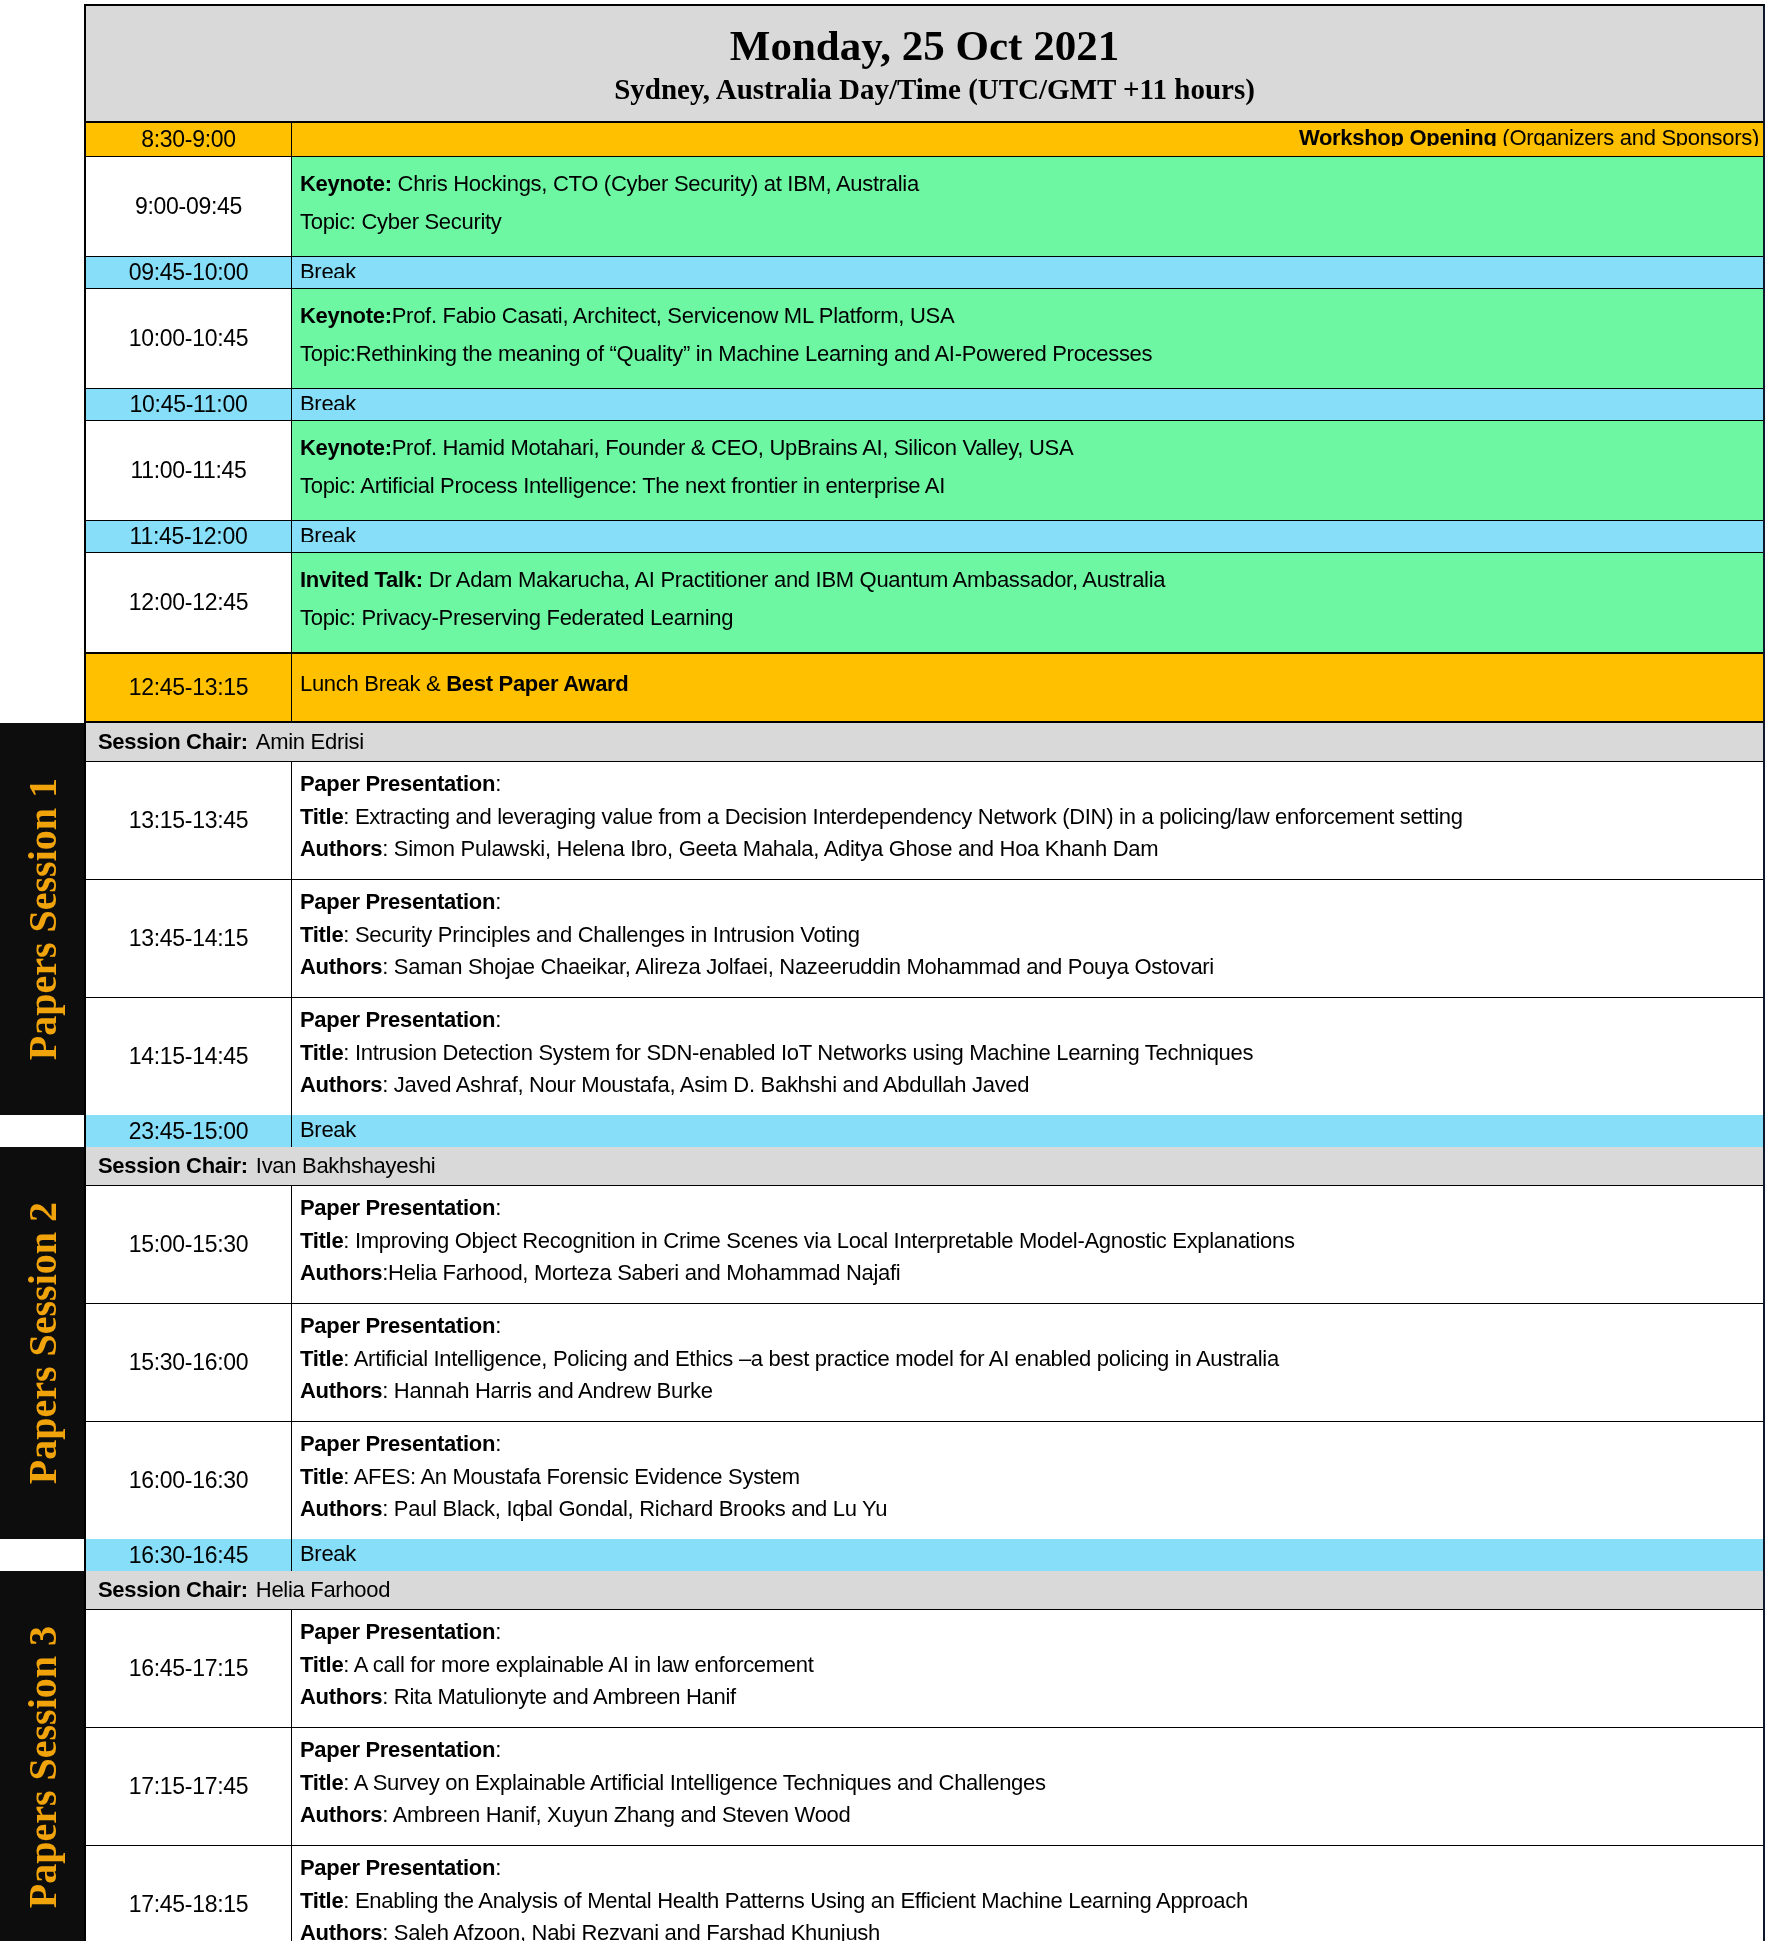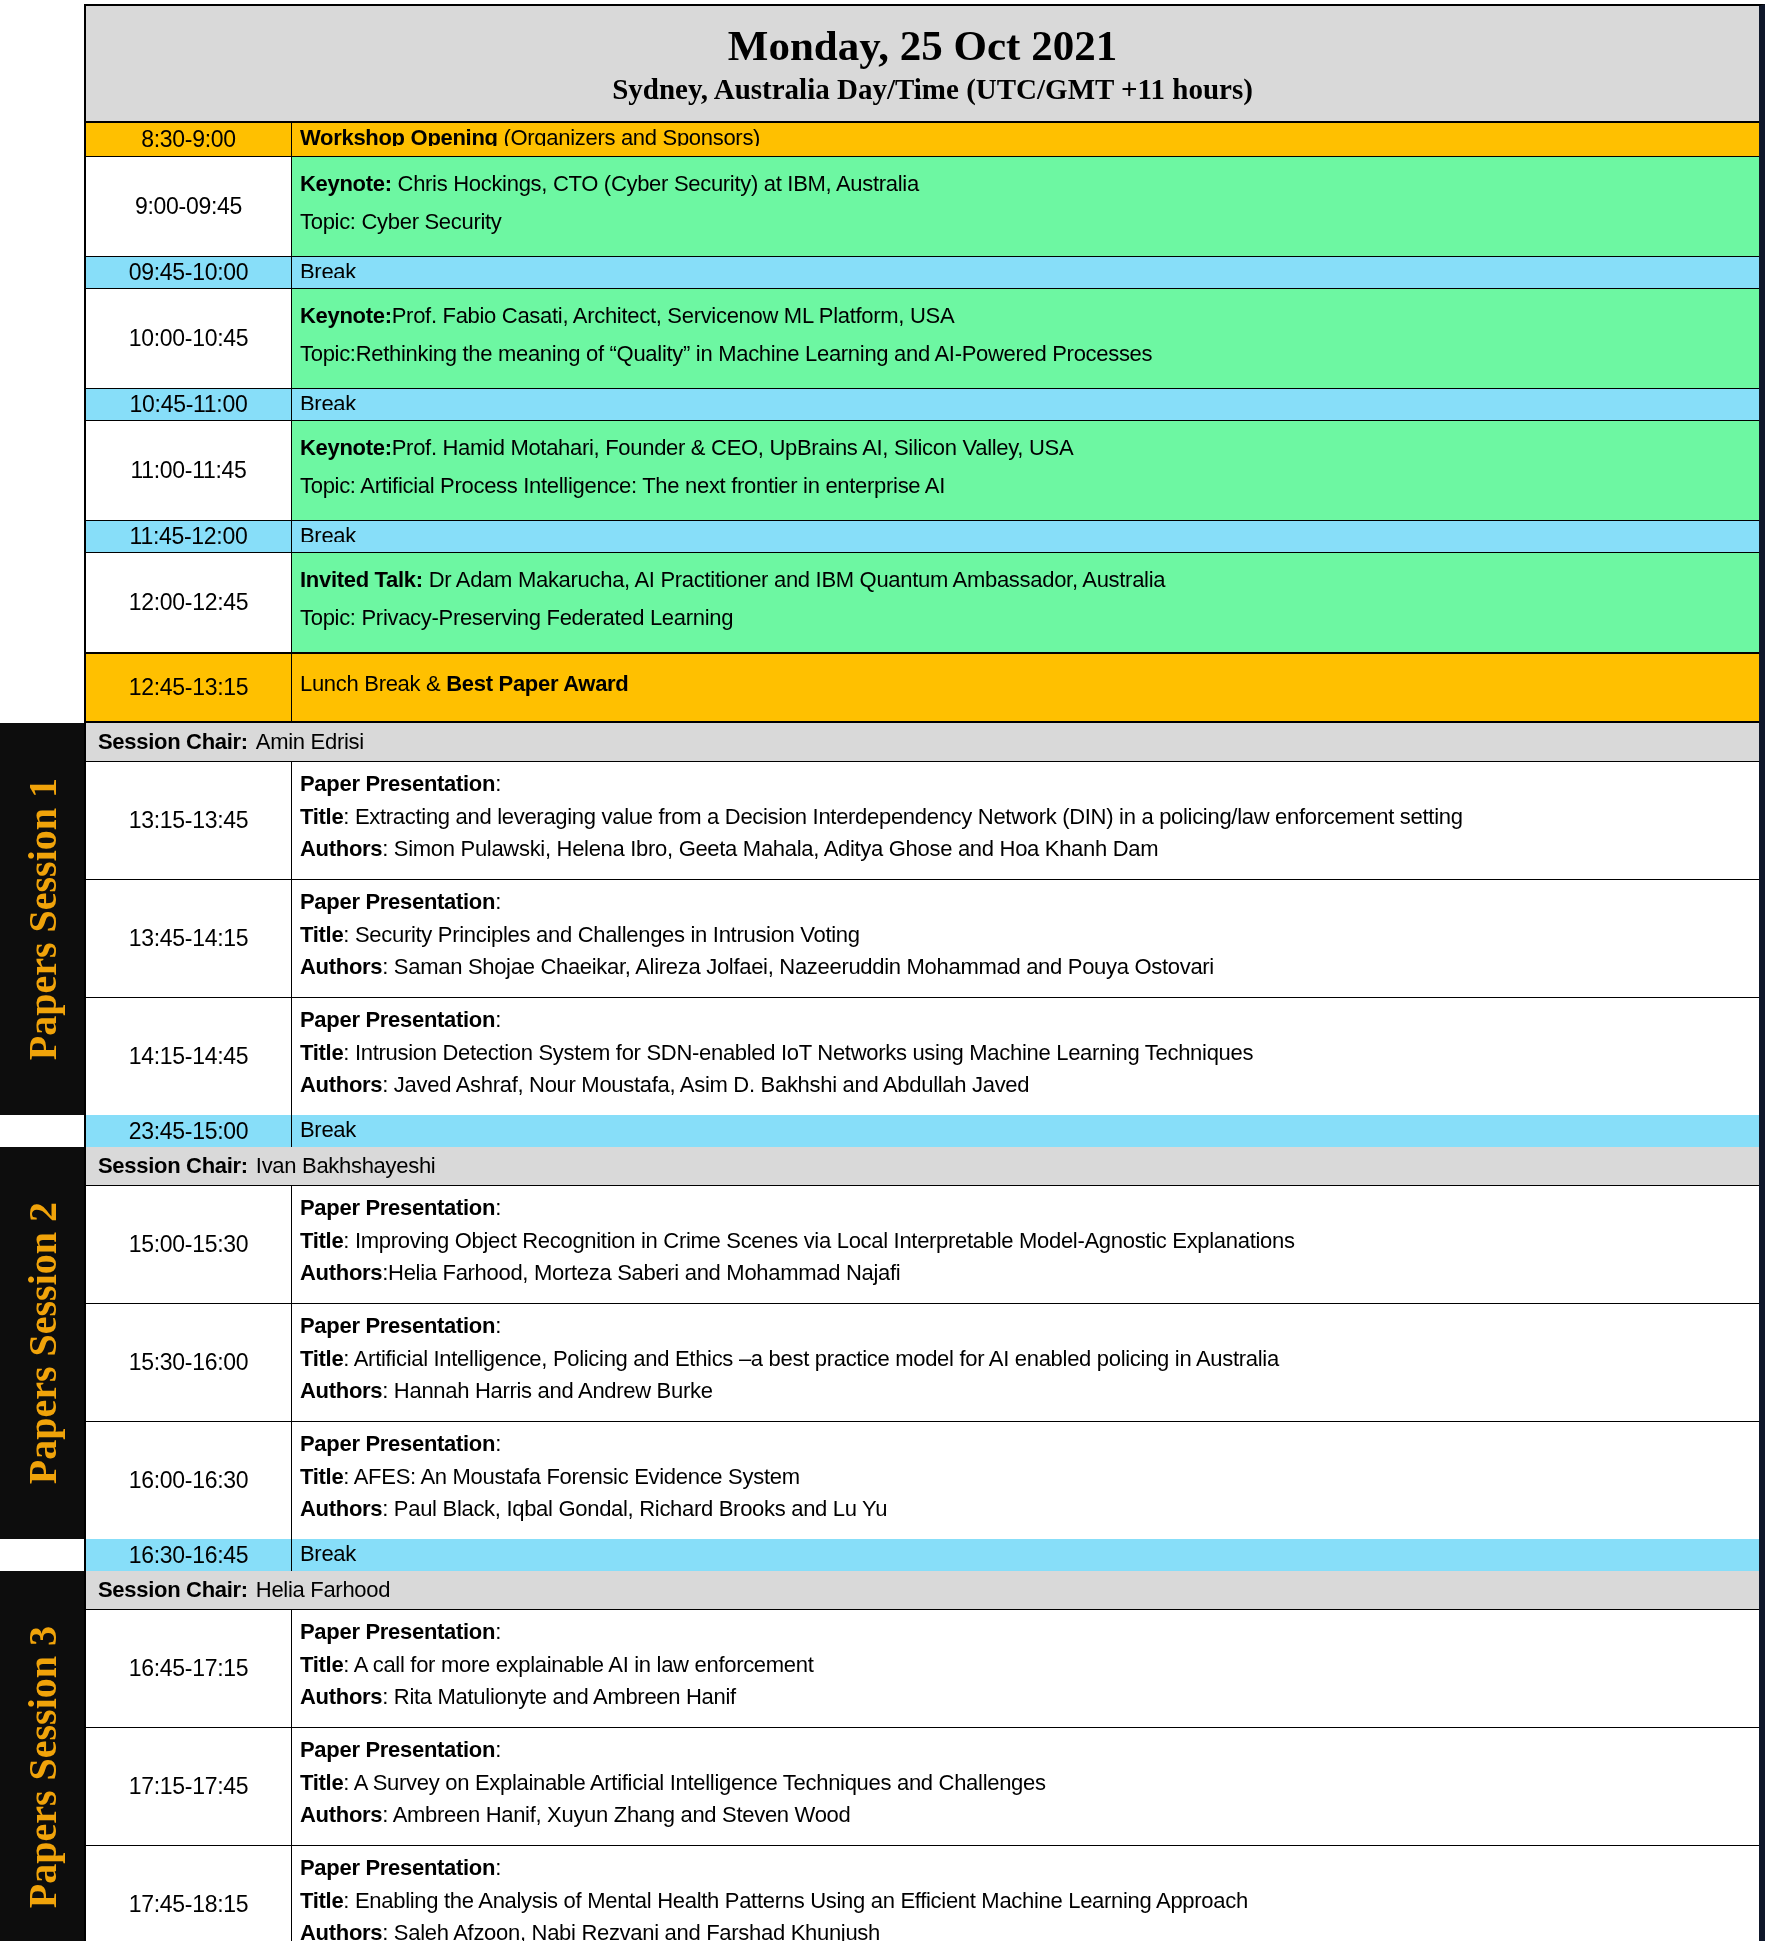--- a/index.html
+++ b/index.html
@@ -11,21 +11,21 @@
   }
   .band{display:flex;width:100%;}
   .side-col{width:84px;flex:none;background:#fff;display:flex;}
   .band-session .side-col{background:var(--sidebar_bg,#0d0d0d);}
   .side-label{
     margin:auto;writing-mode:vertical-rl;transform:rotate(180deg);
     font-family:"Liberation Serif","DejaVu Serif",serif;font-weight:700;
     font-size:40px;color:var(--sidebar_text,#F0A30A);letter-spacing:0;
     white-space:nowrap;
   }
-  .main-col{flex:1;border-left:2px solid #000;border-right:6px solid #0f172a;min-width:0;}
+  .main-col{flex:1;border-left:2px solid #000;border-right:2px solid #0f172a;min-width:0;}
   .band-first .main-col{border-top:2px solid #000;}
   .band-last .main-col{border-bottom:2px solid #000;}
   .header{
     height:116px;background:var(--gray,#D9D9D9);
     display:flex;flex-direction:column;justify-content:center;align-items:center;
     gap:8px;border-bottom:1px solid #000;text-align:center;letter-spacing:0;
   }
   .header .title{font-family:"Liberation Serif","DejaVu Serif",serif;font-weight:700;font-size:43px;line-height:1;}
   .header .subtitle{font-family:"Liberation Serif","DejaVu Serif",serif;font-weight:700;font-size:29px;line-height:1;margin-left:20px;}
   .row{display:flex;border-top:1px solid #000;background:#fff;}
@@ -33,21 +33,21 @@
   .cell-time{
     width:206px;flex:none;display:flex;align-items:center;justify-content:center;
     font-size:23px;border-right:1px solid #000;white-space:nowrap;
   }
   .cell-content{
     flex:1;display:flex;flex-direction:column;justify-content:space-evenly;
     padding:2px 4px 10px 8px;font-size:22px;min-width:0;
   }
   .line{white-space:nowrap;overflow:hidden;line-height:1.15;}
   .b{font-weight:700;}
-  .row-orange{height:34px;}
+  .row-orange{height:34px;text-align:right;}
   .row-orange .cell-time,.row-orange .cell-content{background:var(--orange,#FFC000);}
   .row-keynote{height:100px;justify-content:center;}
   .row-keynote .cell-time{background:#fff;}
   .row-keynote .cell-content{background:var(--green,#6DF7A2);}
   .row-break{height:32px;}
   .row-break .cell-time,.row-break .cell-content{background:var(--blue,#87DEF9);}
   .row-lunch{height:71px;border-top:2px solid #000;border-bottom:2px solid #000;}
   .row-lunch .cell-time,.row-lunch .cell-content{background:var(--orange,#FFC000);}
   .row-paper{height:118px;}
   .row-paper .cell-time,.row-paper .cell-content{background:#fff;}

